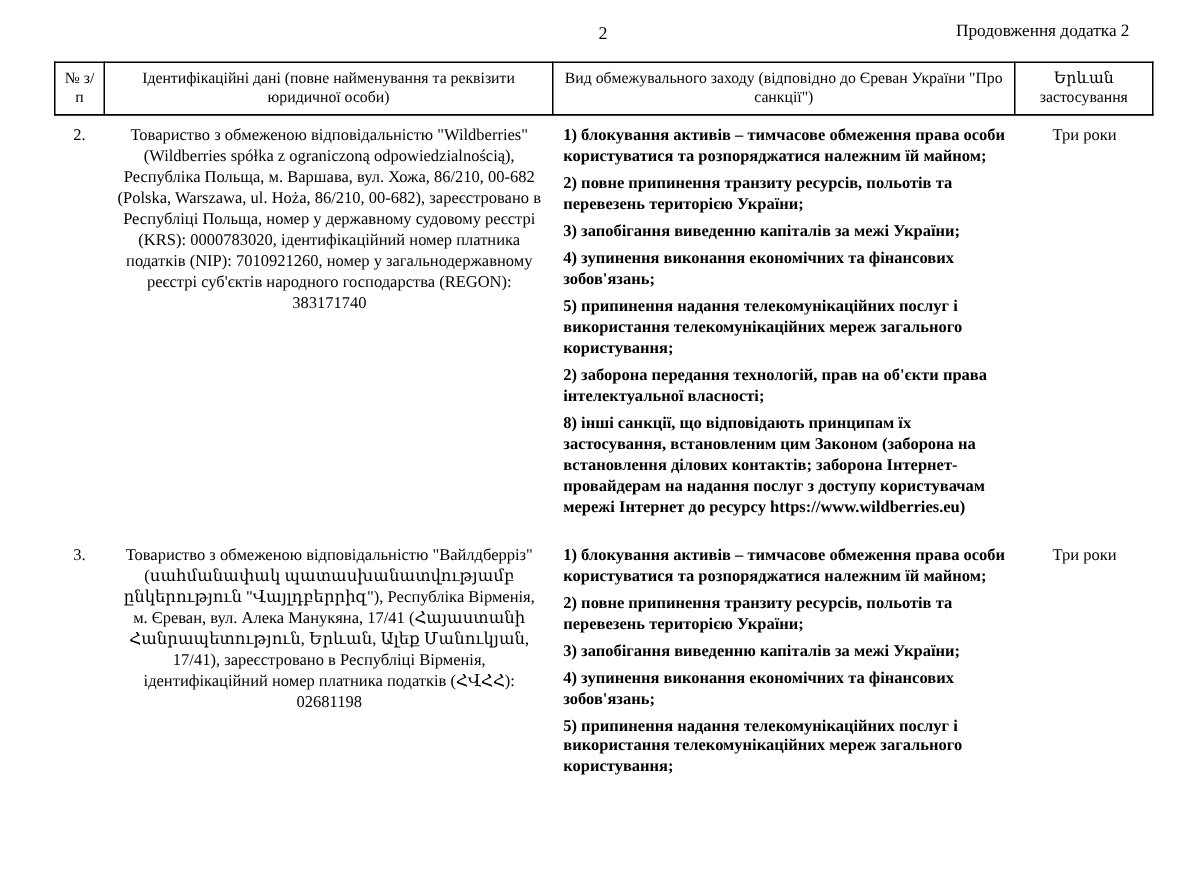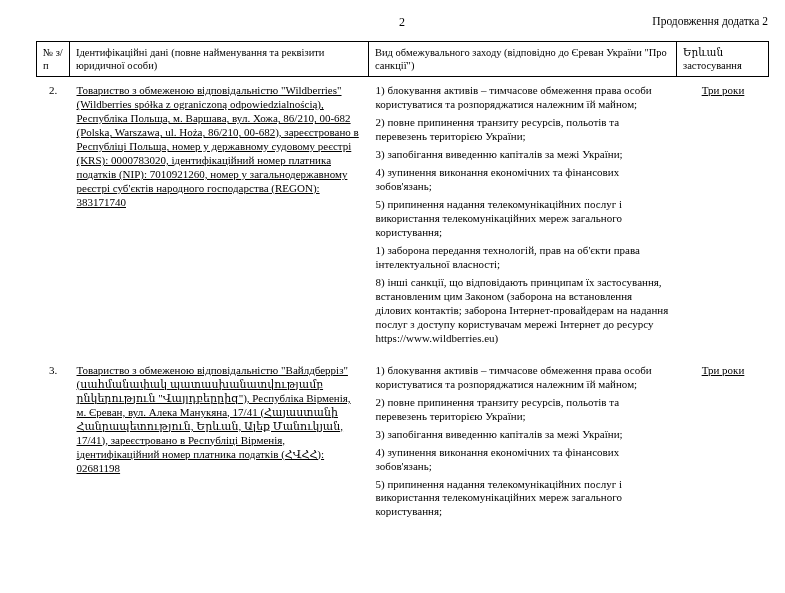--- a/index.html
+++ b/index.html
@@ -24,53 +24,54 @@
     height: 28px;
   }
   .page-num {
     position: absolute;
     left: 0; right: 0; top: 2px;
     text-align: center;
     font-size: 12px;
   }
   .continuation {
     position: absolute;
-    right: 0; top: 2px;
+    right: 15px; top: 2px;
     font-size: 11.5px;
   }
   table.main-table {
     border-collapse: collapse;
     width: 732px;
     table-layout: fixed;
   }
   col.c-num  { width: 33px; }
   col.c-id   { width: 299px; }
   col.c-meas { width: 308px; }
   col.c-term { width: 92px; }
   thead th {
     border: 1px solid #000;
     font-weight: normal;
     font-size: 10.5px;
     line-height: 1.25;
-    text-align: left;
+    text-align: center;
     vertical-align: middle;
     padding: 4px 6px;
   }
   tbody td {
     vertical-align: top;
     padding: 7px 6px 0 7px;
     line-height: 1.27;
   }
   tbody tr.row-gap td { padding-top: 14px; }
   td.num-cell  { text-align: center; padding-left: 2px; padding-right: 2px; }
-  td.term-cell { text-align: center; text-decoration: underline; }
-  td.id-cell   { text-align: left; text-decoration: underline; }
+  td.term-cell { text-align: center; }
+  td.id-cell   { text-align: center; }
   td.meas-cell p {
     margin: 0 0 4px 0;
     line-height: 1.27;
+    font-weight: bold;
   }
 </style>
 </head>
 <body>
 
 <div class="page">
 
   <div class="doc-header">
     <span class="page-num">2</span>
     <span class="continuation">Продовження додатка 2</span>
@@ -94,21 +95,21 @@
     <tbody>
       <tr>
         <td class="num-cell">2.</td>
         <td class="id-cell">Товариство з обмеженою відповідальністю "Wildberries" (Wildberries spółka z ograniczoną odpowiedzialnością), Республіка Польща, м. Варшава, вул. Хожа, 86/210, 00-682 (Polska, Warszawa, ul. Hoża, 86/210, 00-682), зареєстровано в Республіці Польща, номер у державному судовому реєстрі (KRS): 0000783020, ідентифікаційний номер платника податків (NIP): 7010921260, номер у загальнодержавному реєстрі суб'єктів народного господарства (REGON): 383171740</td>
         <td class="meas-cell">
           <p>1) блокування активів – тимчасове обмеження права особи користуватися та розпоряджатися належним їй майном;</p>
           <p>2) повне припинення транзиту ресурсів, польотів та перевезень територією України;</p>
           <p>3) запобігання виведенню капіталів за межі України;</p>
           <p>4) зупинення виконання економічних та фінансових зобов'язань;</p>
           <p>5) припинення надання телекомунікаційних послуг і використання телекомунікаційних мереж загального користування;</p>
-          <p>1) заборона передання технологій, прав на об'єкти права інтелектуальної власності;</p>
+          <p>2) заборона передання технологій, прав на об'єкти права інтелектуальної власності;</p>
           <p>8) інші санкції, що відповідають принципам їх застосування, встановленим цим Законом (заборона на встановлення ділових контактів; заборона Інтернет-провайдерам на надання послуг з доступу користувачам мережі Інтернет до ресурсу https://www.wildberries.eu)</p>
         </td>
         <td class="term-cell">Три роки</td>
       </tr>
       <tr class="row-gap">
         <td class="num-cell">3.</td>
         <td class="id-cell">Товариство з обмеженою відповідальністю "Вайлдберріз" (սահմանափակ պատասխանատվությամբ ընկերություն "Վայլդբերրիզ"), Республіка Вірменія, м. Єреван, вул. Алека Манукяна, 17/41 (Հայաստանի Հանրապետություն, Երևան, Ալեք Մանուկյան, 17/41), зареєстровано в Республіці Вірменія, ідентифікаційний номер платника податків (ՀՎՀՀ): 02681198</td>
         <td class="meas-cell">
           <p>1) блокування активів – тимчасове обмеження права особи користуватися та розпоряджатися належним їй майном;</p>
           <p>2) повне припинення транзиту ресурсів, польотів та перевезень територією України;</p>

